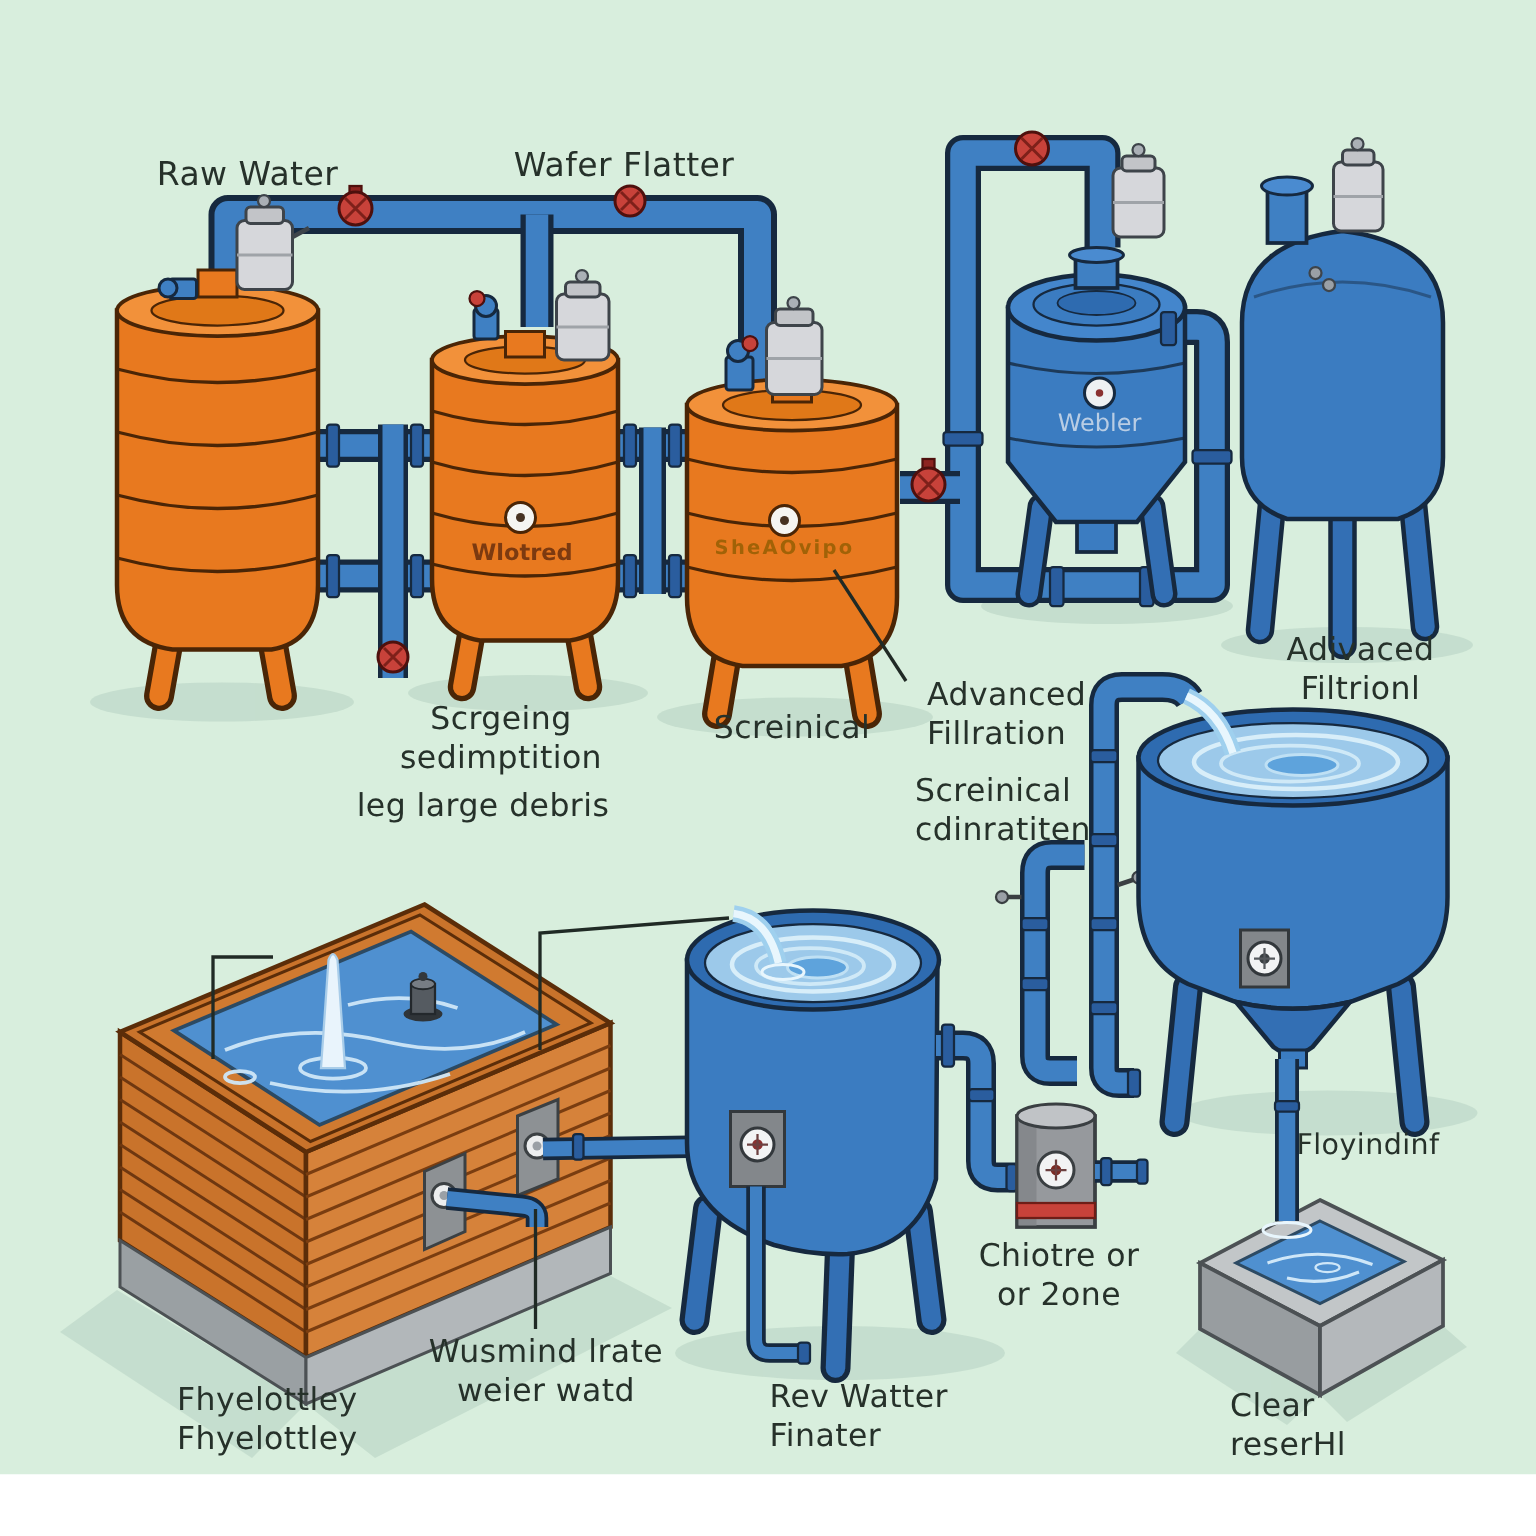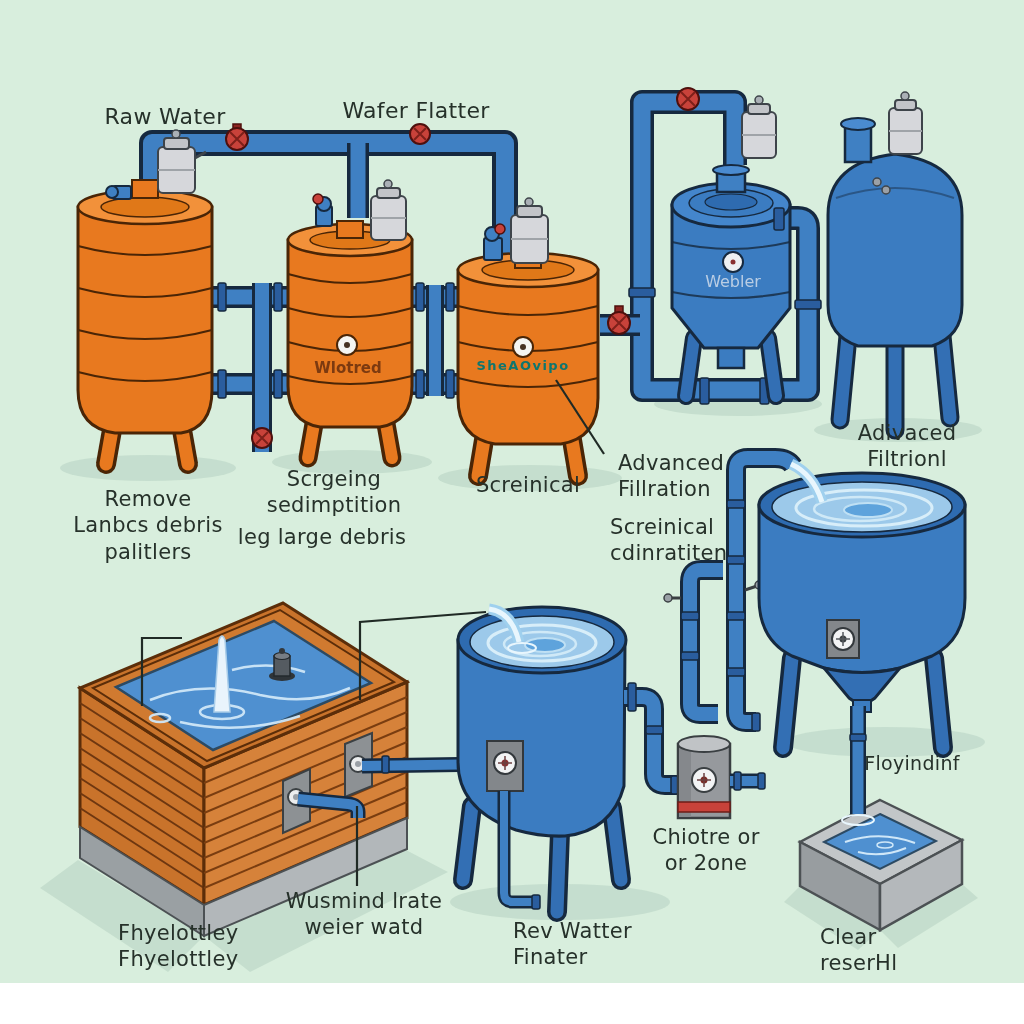--- a/index.html
+++ b/index.html
@@ -415,25 +415,20 @@
     <line x1="604" y1="454" x2="556" y2="380"></line>
   </g>
 </svg>
 
 <div class="lbl ctr" style="left:165px;top:103px;font-size:22px;">
   <div>Raw Water</div>
 </div>
 <div class="lbl ctr" style="left:416px;top:97px;font-size:22px;">
   <div>Wafer Flatter</div>
 </div>
-<div class="lbl ctr" style="left:148px;top:486px;">
-  <div>Remove</div>
-  <div>Lanbcs debris</div>
-  <div>palitlers</div>
-</div>
 <div class="lbl ctr" style="left:334px;top:466px;">
   <div>Scrgeing</div>
   <div>sedimptition</div>
 </div>
 <div class="lbl ctr" style="left:322px;top:524px;">
   <div>leg large debris</div>
 </div>
 <div class="lbl ctr" style="left:528px;top:472px;">
   <div>Screinical</div>
 </div>
@@ -467,15 +462,15 @@
 </div>
 <div class="lbl ctr" style="left:912px;top:752px;font-size:19px;">
   <div>Floyindinf</div>
 </div>
 <div class="lbl" style="left:820px;top:924px;">
   <div>Clear</div>
   <div>reserHl</div>
 </div>
 
 <div class="badge" style="left:348px;top:359px;font-size:15px;color:#7c3a10;">Wlotred</div>
-<div class="badge" style="left:523px;top:358px;font-size:13px;color:#0f766e;letter-spacing:1.5px;">SheAOvipo</div>
+<div class="badge" style="left:523px;top:358px;font-size:13px;color:#a16207;letter-spacing:1.5px;">SheAOvipo</div>
 <div class="badge" style="left:733px;top:272px;font-size:16px;color:#b9cde4;font-weight:normal;">Webler</div>
 </div>
 
 </body></html>

